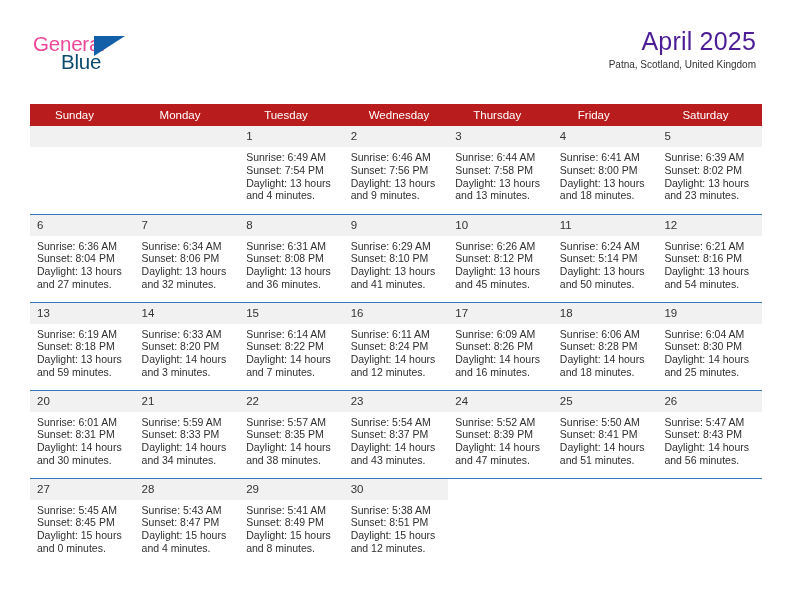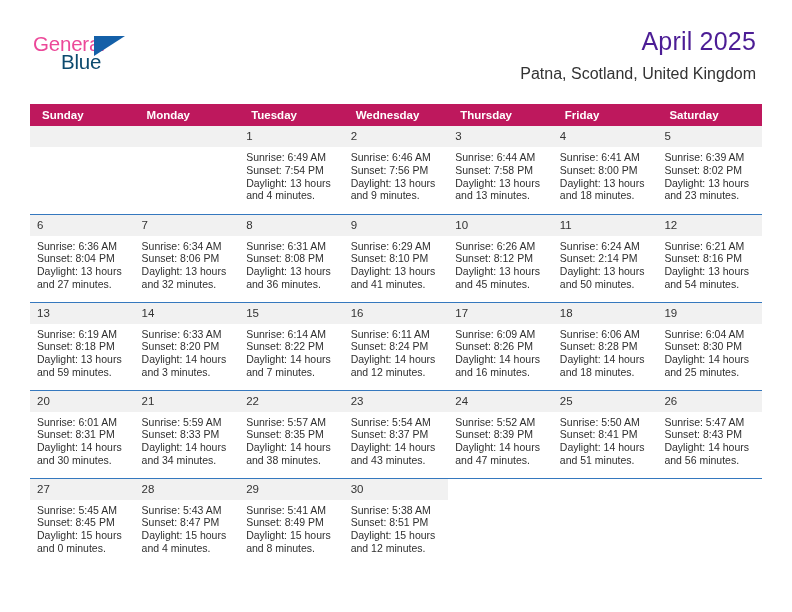--- a/index.html
+++ b/index.html
@@ -69,43 +69,42 @@
     text-align: right;
   }
   .cal-title {
     font-size: 25px;
     color: #4c1d95;
     font-weight: normal;
     line-height: 30px;
     letter-spacing: 0.2px;
   }
   .cal-subtitle {
-    margin-top: 9px;
-    font-size: 16px;
+    font-size: 10px;
     color: #333333;
     line-height: 17px;
   }
 
   
   .calendar {
     position: absolute;
     left: 30px;
     top: 104px;
     width: 732px;
     border-collapse: collapse;
     table-layout: fixed;
   }
 
   .calendar th {
-    background: #be185d;
+    background: #b91c1c;
     color: #ffffff;
     font-size: 11.5px;
-    font-weight: bold;
+    font-weight: normal;
     text-align: left;
-    padding: 5px 0 5px 12px;
+    padding: 5px 0 5px 25px;
     height: 21px;
     line-height: 12px;
     border: none;
   }
 
   .calendar td {
     vertical-align: top;
     width: 104.57px;
     height: 88px;
     padding: 0;
@@ -265,21 +264,21 @@
             <div class="info">
               <div>Sunrise: 6:26 AM</div>
               <div>Sunset: 8:12 PM</div>
               <div class="daylight">Daylight: 13 hours and 45 minutes.</div>
             </div>
           </td>
           <td>
             <span class="daynum">11</span>
             <div class="info">
               <div>Sunrise: 6:24 AM</div>
-              <div>Sunset: 2:14 PM</div>
+              <div>Sunset: 5:14 PM</div>
               <div class="daylight">Daylight: 13 hours and 50 minutes.</div>
             </div>
           </td>
           <td>
             <span class="daynum">12</span>
             <div class="info">
               <div>Sunrise: 6:21 AM</div>
               <div>Sunset: 8:16 PM</div>
               <div class="daylight">Daylight: 13 hours and 54 minutes.</div>
             </div>

